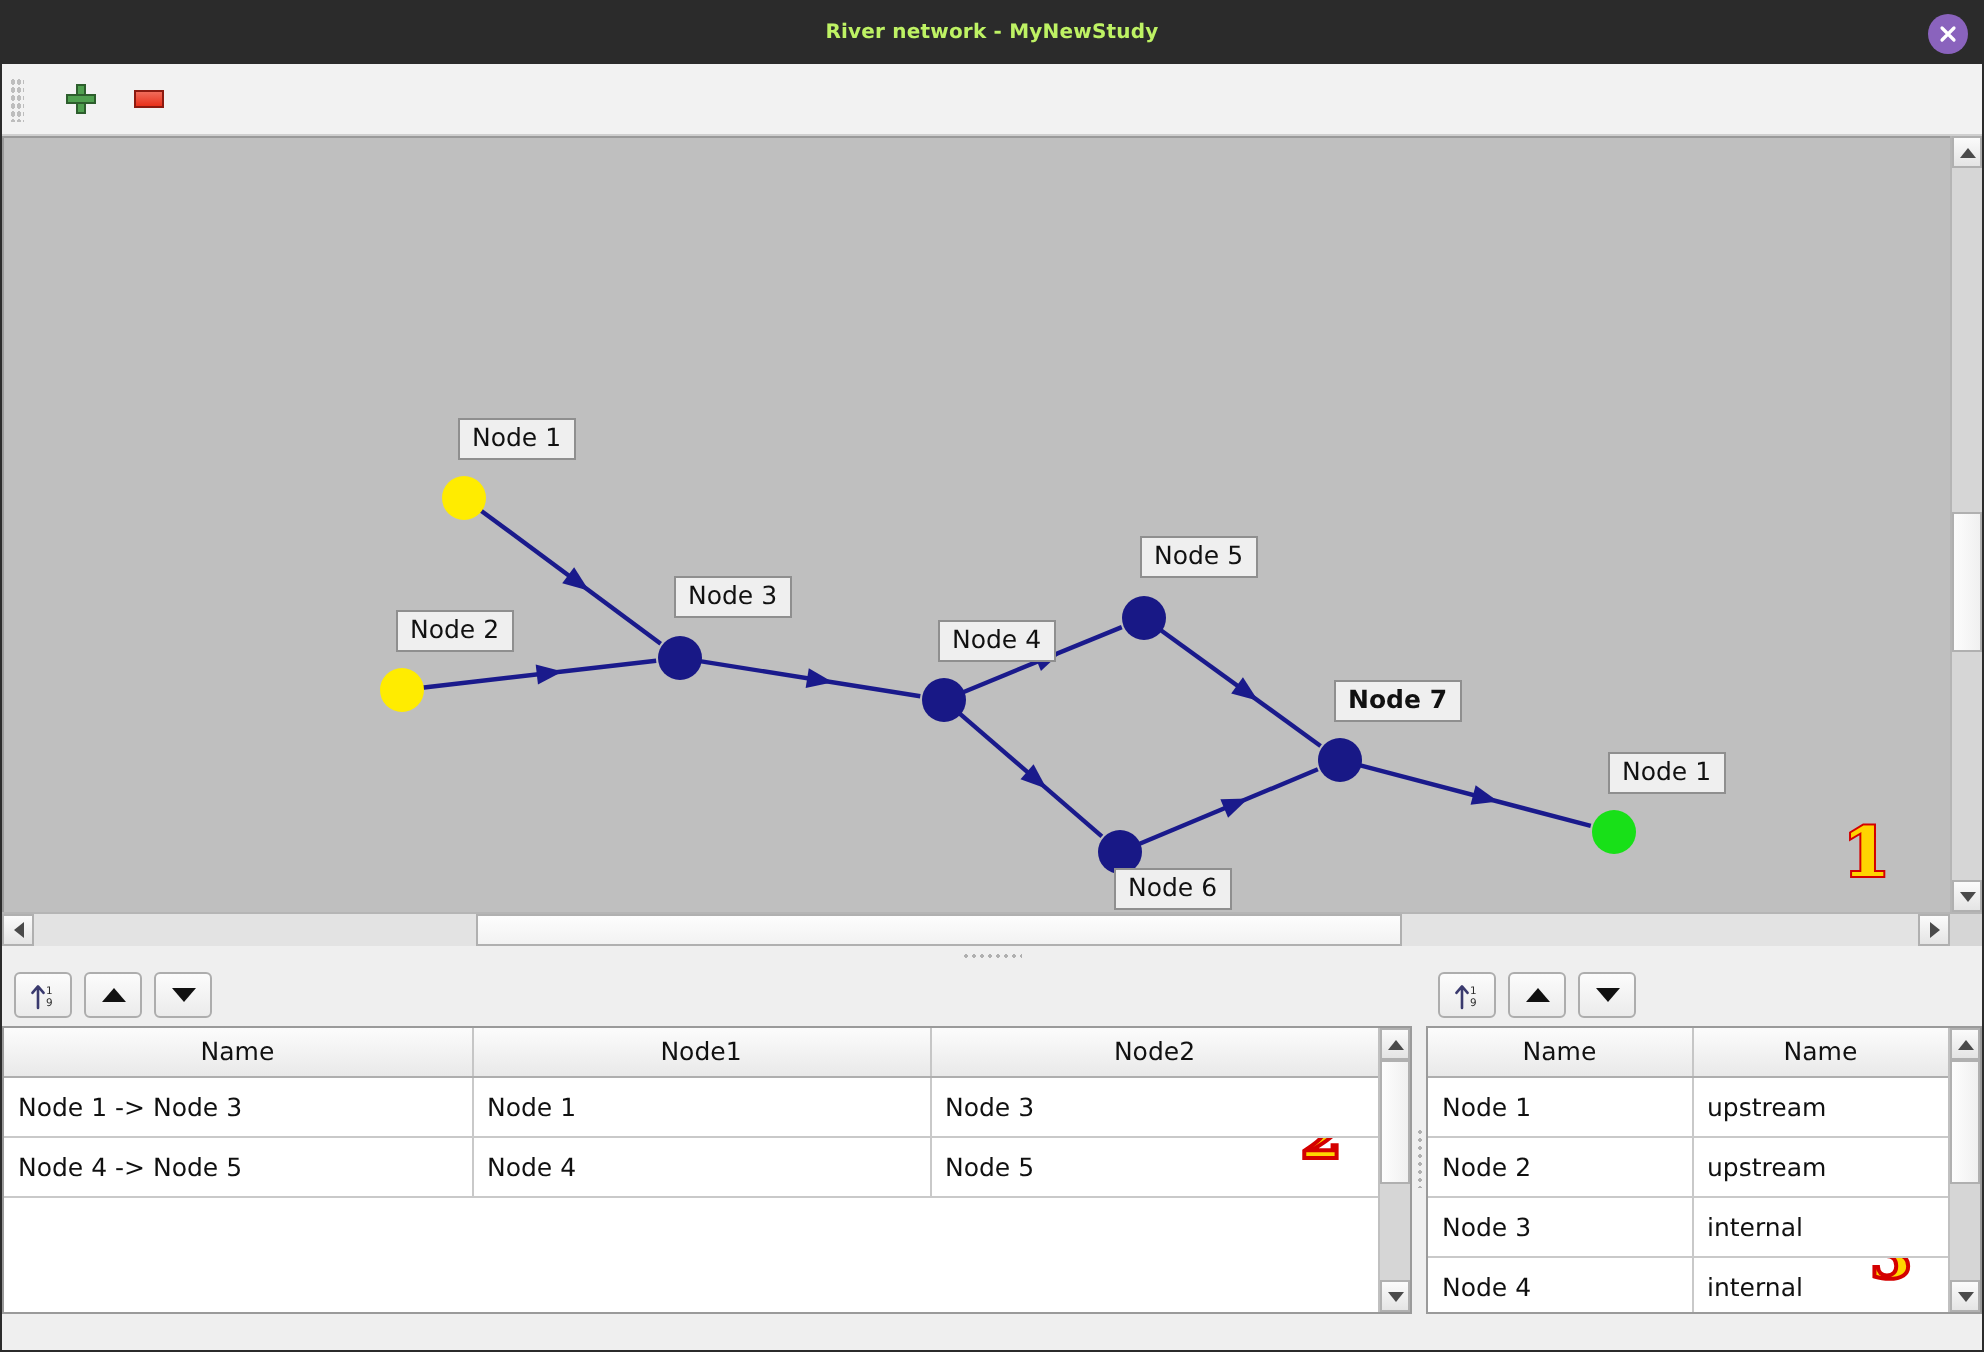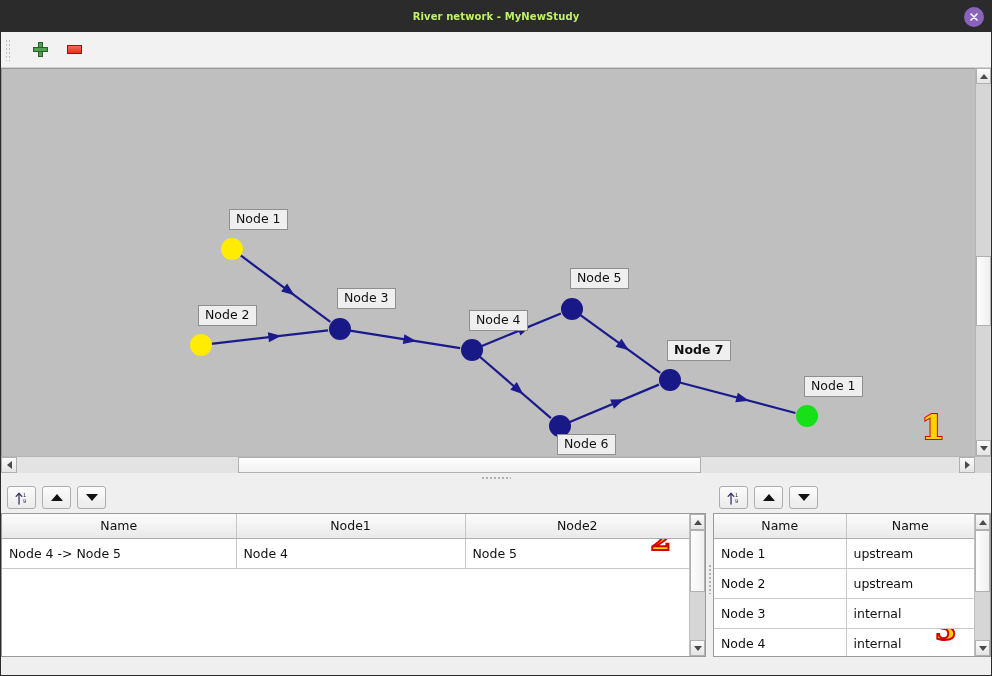--- a/index.html
+++ b/index.html
@@ -385,20 +385,25 @@
               </colgroup>
             <thead>
               <tr>
                 <th>Name</th>
                 <th>Node1</th>
                 <th>Node2</th>
               </tr>
             </thead>
             <tbody id="links-body">
                 <tr>
+                  <td>Node 1 -&gt; Node 3</td>
+                  <td>Node 1</td>
+                  <td>Node 3</td>
+                </tr>
+                <tr>
                   <td>Node 4 -&gt; Node 5</td>
                   <td>Node 4</td>
                   <td class="cellnum">Node 5<span class="annot-cell">2</span></td>
                 </tr>
               </tbody>
           </table>
           <div class="tbl-pad"></div>
         </div>
 
         <div class="vsb" style="border-left:1px solid #c0c0c0;">

